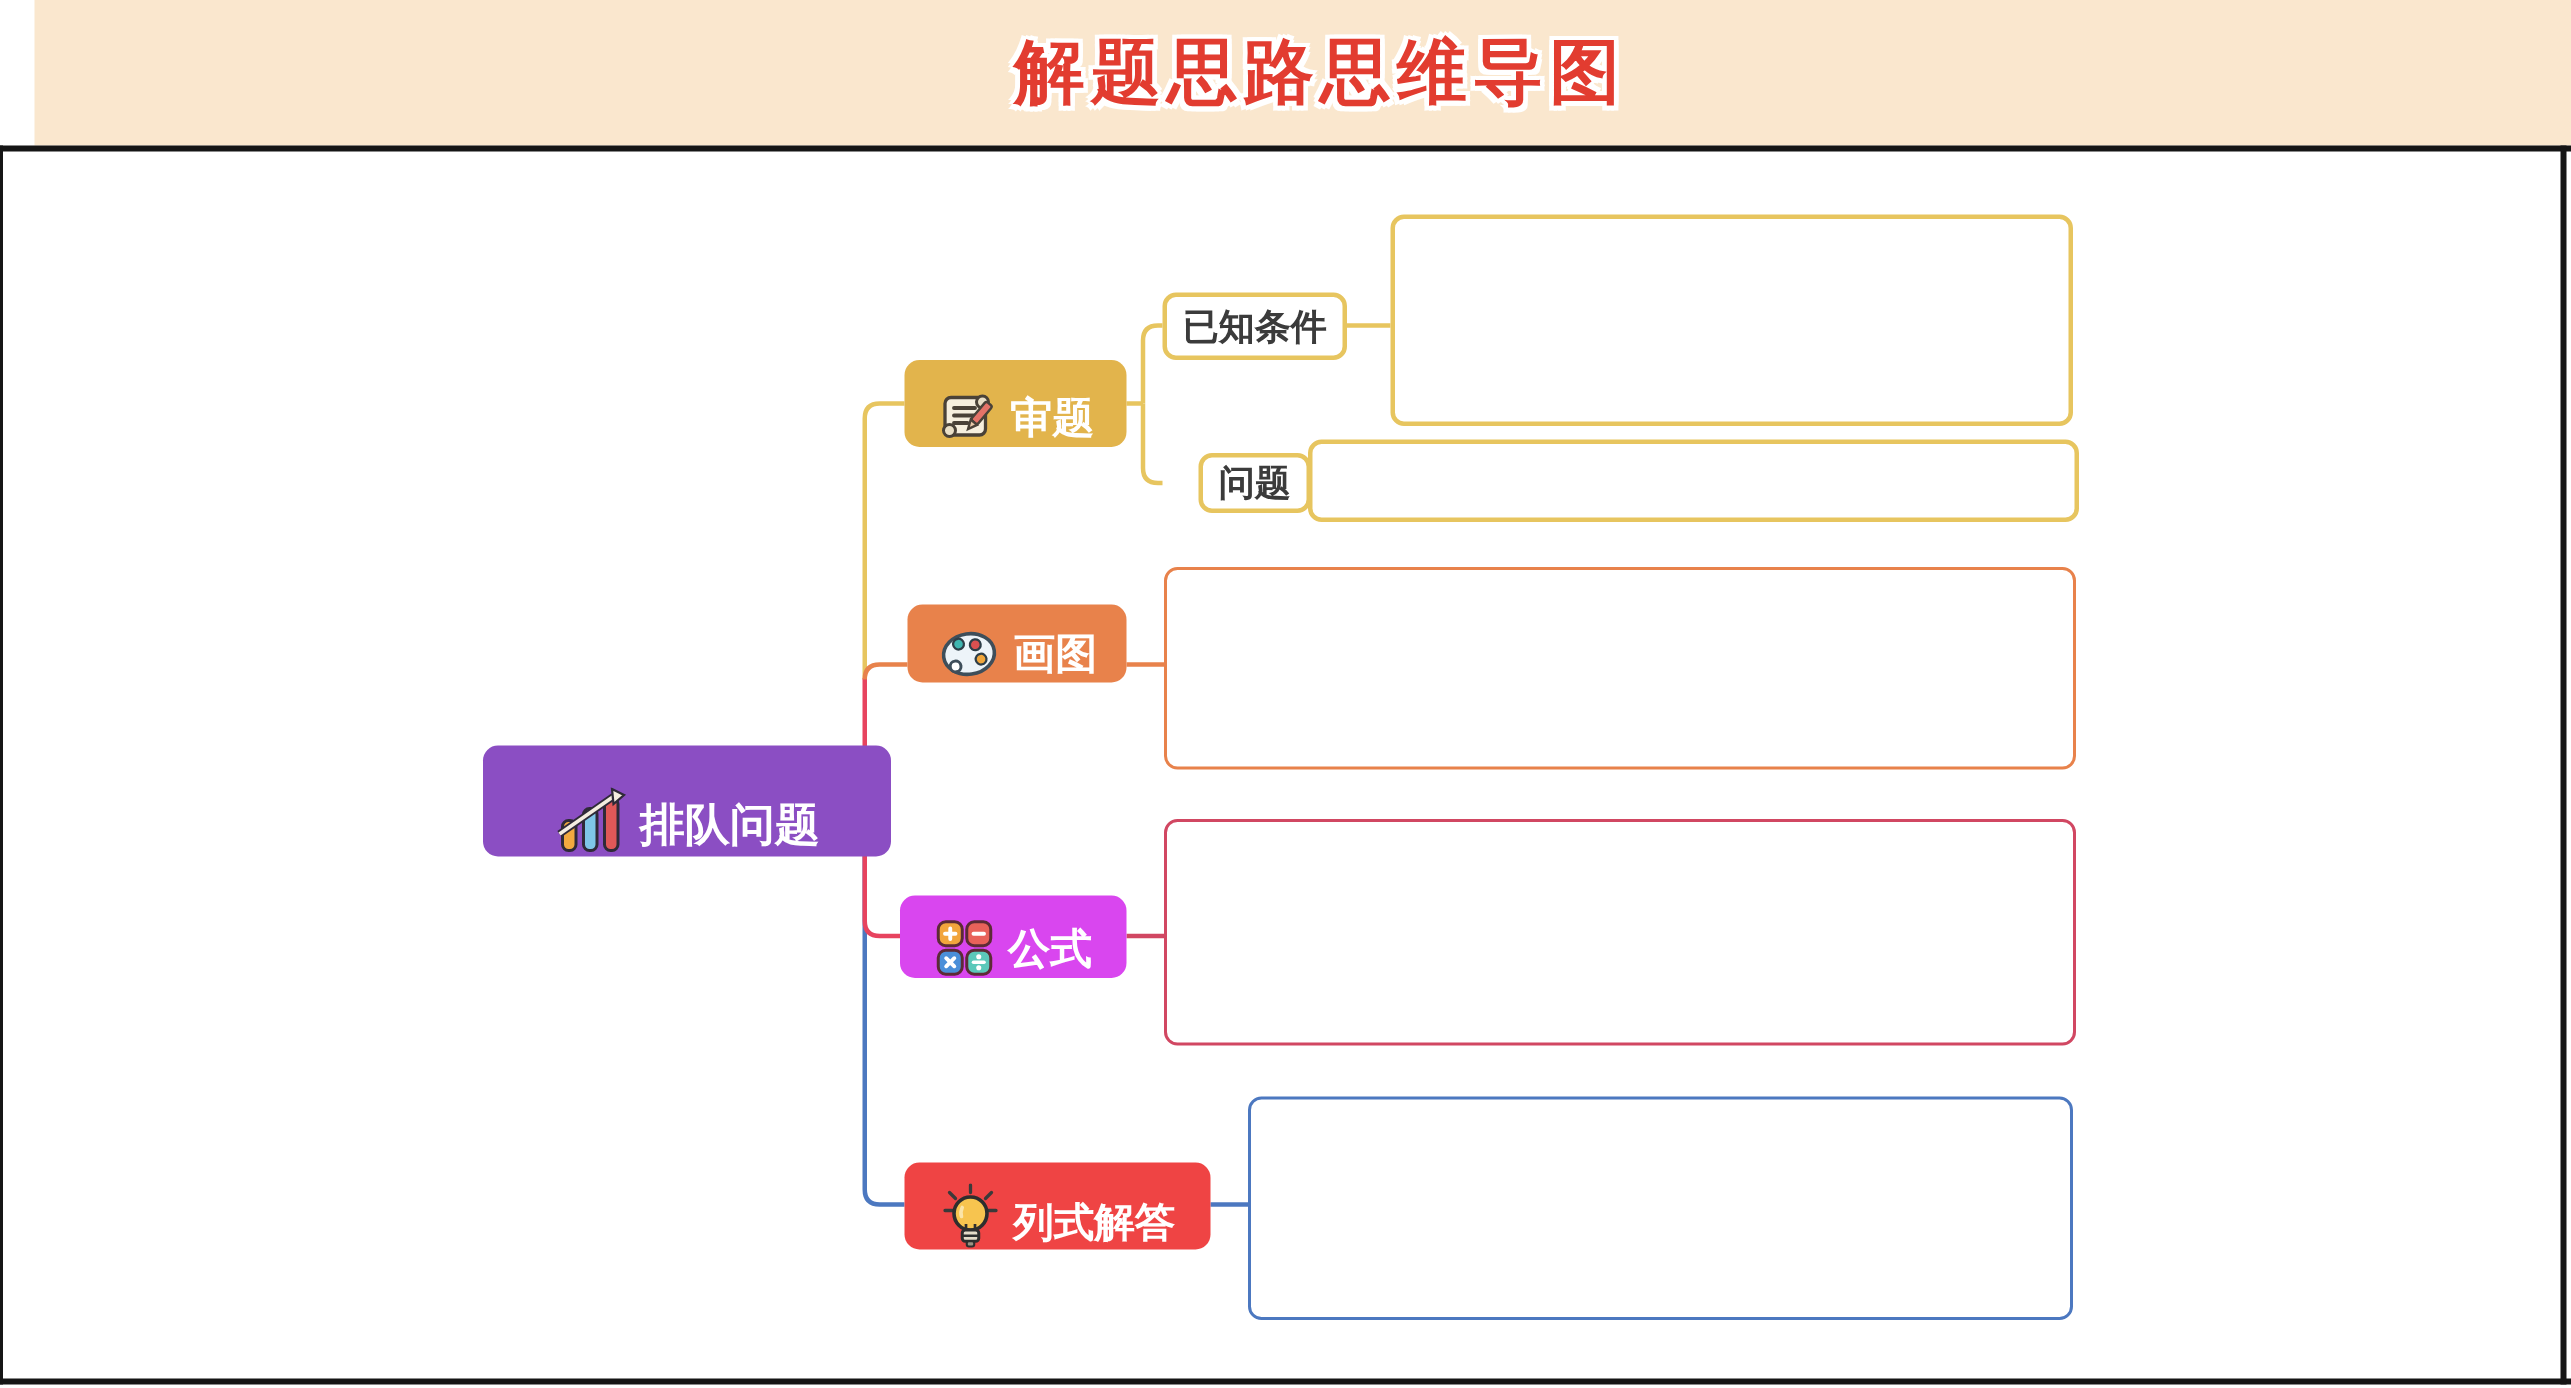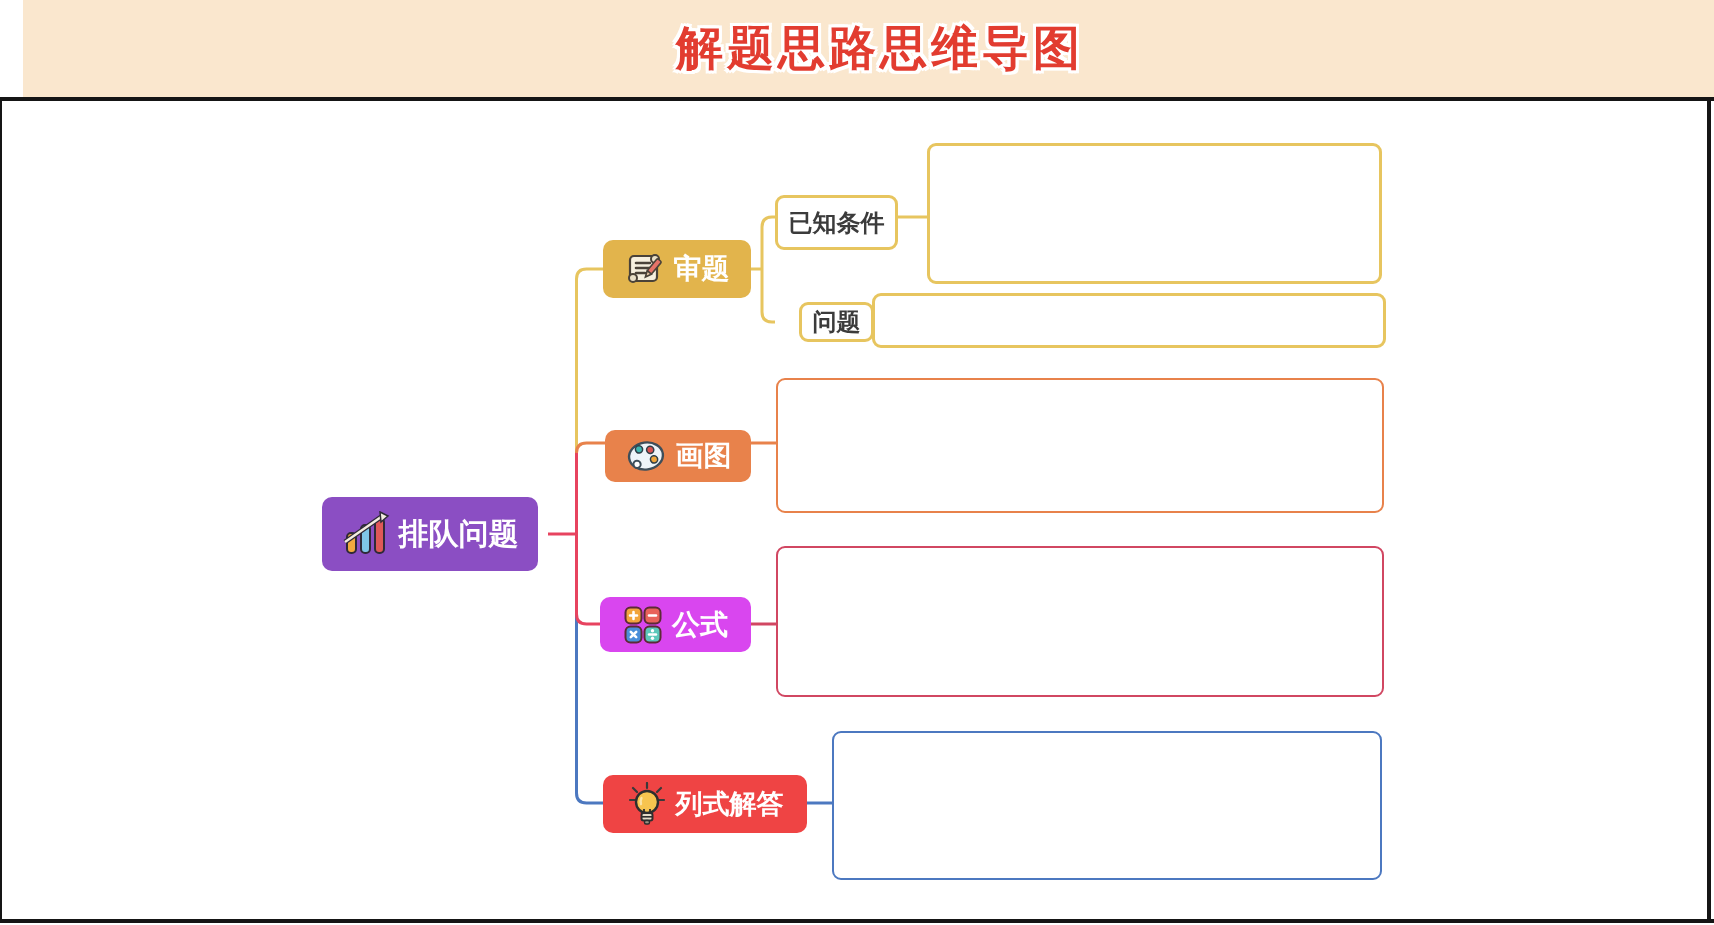--- a/index.html
+++ b/index.html
@@ -25,39 +25,39 @@
   }
 
   
   .frame-line{background:#151515;}
 
   
   svg.connectors{left:0;top:0;width:1714px;height:925px;pointer-events:none;}
 
   
   .node{
-    display:flex;align-items:center;justify-content:center;gap:9px;
+    display:flex;align-items:flex-end;justify-content:center;gap:9px;
     border-radius:10px;color:#fff;font-weight:800;
     box-sizing:border-box;
   }
   .node .lbl{white-space:nowrap;}
-  .root-node{left:322px;top:497px;width:216px;height:74px;background:#8B4EC3;font-size:30px;}
+  .root-node{left:322px;top:497px;width:272px;height:74px;background:#8B4EC3;font-size:30px;}
   .n-shenti{left:603px;top:240px;width:148px;height:58px;background:#E2B44C;font-size:28px;}
-  .n-huatu{left:605px;top:430px;width:146px;height:52px;background:#E8824B;font-size:28px;}
+  .n-huatu{left:605px;top:403px;width:146px;height:52px;background:#E8824B;font-size:28px;}
   .n-gongshi{left:600px;top:597px;width:151px;height:55px;background:#d946ef;font-size:28px;}
   .n-lieshi{left:603px;top:775px;width:204px;height:58px;background:#ef4444;font-size:27px;}
 
   
   .child-box{
     box-sizing:border-box;background:#fff;border-radius:9px;
     display:flex;align-items:center;justify-content:center;
     font-weight:800;color:#3B3B3B;
   }
   .cb-yellow{border:3px solid #E7C55F;}
-  .b-yizhi{left:775px;top:195px;width:123px;height:55px;font-size:24px;}
+  .b-yizhi{left:775px;top:195px;width:123px;height:45px;font-size:24px;}
   .b-wenti{left:775px;top:302px;width:75px;height:40px;font-size:24px;margin-left:24px;}
 
   
   .empty-box{box-sizing:border-box;background:#fff;border-radius:9px;}
   .e-yizhi{left:927px;top:143px;width:455px;height:141px;border:3px solid #E7C55F;}
   .e-wenti{left:872px;top:293px;width:514px;height:55px;border:3px solid #E7C55F;}
   .e-huatu{left:776px;top:378px;width:608px;height:135px;border:2.5px solid #E8824B;}
   .e-gongshi{left:776px;top:546px;width:608px;height:151px;border:2.5px solid #D14762;}
   .e-lieshi{left:832px;top:731px;width:550px;height:149px;border:2.5px solid #4C78C0;}
 

